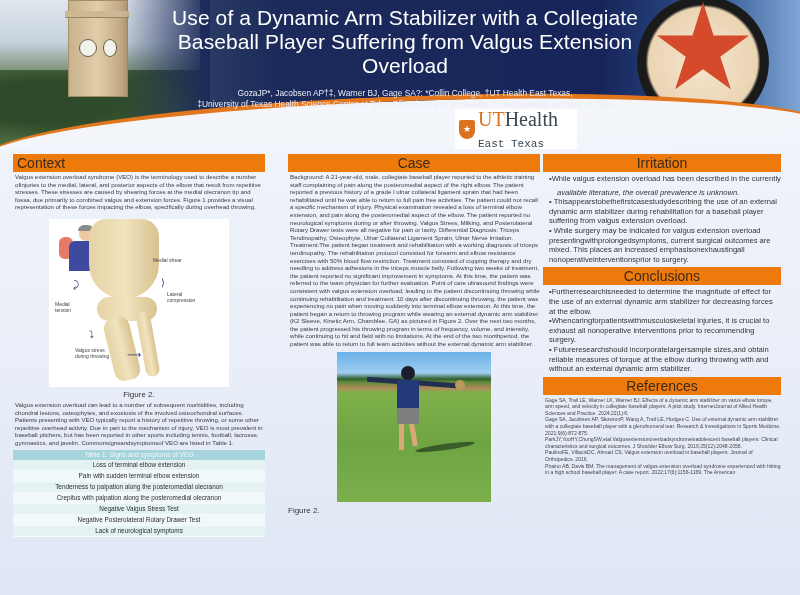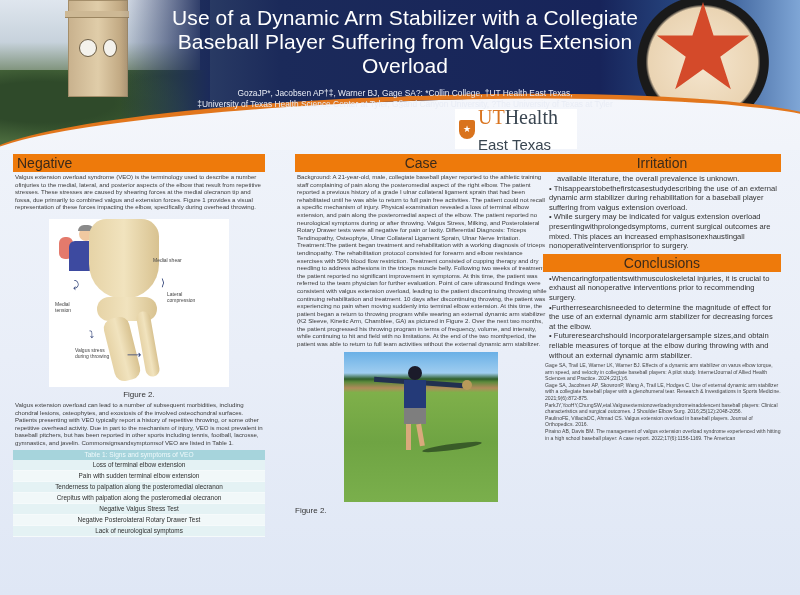--- a/index.html
+++ b/index.html
@@ -72,26 +72,26 @@
     position: absolute; left: 455px; top: 109px; width: 122px; height: 40px;
     background: #ffffff; display: flex; align-items: center; padding-left: 4px; box-sizing: border-box;
   }
   .logo .shield {
     width: 16px; height: 19px; background: #d9731d; border-radius: 2px 2px 8px 8px; margin-right: 3px;
     display: flex; align-items: center; justify-content: center; color: #fff; font-size: 9px;
   }
   .logo .words { display: flex; flex-direction: column; line-height: 1; }
   .logo .ut { font-family: "Liberation Serif", serif; font-size: 20px; color: #3a4651; }
   .logo .ut b { color: #d9731d; font-weight: normal; }
-  .logo .sub { font-family: Liberation Sans, sans-serif; font-size: 15px; color: #3a4651; margin-top: 10px; }
+  .logo .sub { font-family: Liberation Mono, monospace; font-size: 11px; color: #3a4651; margin-top: 10px; }
 
   
   .col { position: absolute; top: 154px; }
   .col-left { left: 13px; width: 252px; }
-  .col-mid { left: 295px; width: 252px; }
+  .col-mid { left: 288px; width: 252px; }
   .col-right { left: 543px; width: 238px; }
   .section-header {
     background: #ee7a0b; color: #3b2a1a; height: 18px; line-height: 18px; font-size: 14px;
   }
   .section-header.left { text-align: left; padding-left: 4px; }
   .section-header.center { text-align: center; }
   .body-text {
     font-size: 6.1px; line-height: 7.6px; color: #3b3b3b; margin: 1px 0 0 2px;
   }
   .fig {
@@ -130,21 +130,21 @@
   .fig2 .person-shorts { position:absolute; left:60px; top:56px; width:22px; height:16px; background:#7e7e7e; }
   .fig2 .person-leg1 { position:absolute; left:62px; top:72px; width:5px; height:26px; background:#d9a97c; }
   .fig2 .person-leg2 { position:absolute; left:74px; top:72px; width:5px; height:22px; background:#d9a97c; transform: rotate(-10deg); }
   .fig2 .shadow { position:absolute; left:78px; top:92px; width:60px; height:6px; background:#2c4a22; border-radius:50%; transform: rotate(-8deg); opacity:.8; }
   .fig2 .glove { position:absolute; left:118px; top:28px; width:10px; height:10px; background:#b89a5a; border-radius:50%; }
   .fig2-caption { text-align: left; font-size: 8px; color: #333; margin-top: 4px; }
 
   .bullets { font-size: 7.6px; line-height: 9.6px; color: #333; margin: 2px 0 0 6px; }
   .bullets .b { margin-bottom: 0; }
   .bullets .b.gap { margin-bottom: 4px; }
-  .indent { padding-left: 8px; }
+  .indent { padding-left: 8px; font-style: italic; }
   .centered { text-align: center; }
   .refs { font-size: 5.1px; line-height: 6.6px; color: #444; margin: 2px 0 0 2px; }
 </style>
 </head>
 <body>
 
 <div class="header">
   <div class="header-bg"></div>
   <div class="tower-scene">
     <div class="trees"></div>
@@ -174,21 +174,21 @@
   <div class="logo">
     <div class="shield">★</div>
     <div class="words">
       <div class="ut"><b>UT</b><span>Health</span></div>
       <div class="sub">East Texas</div>
     </div>
   </div>
 </div>
 
 <div class="col col-left">
-  <div class="section-header left">Negative</div>
+  <div class="section-header left">Context</div>
   <div class="body-text">Valgus extension overload syndrome (VEO) is the terminology used to describe a number ofinjuries to the medial, lateral, and posterior aspects of the elbow that result from repetitive stresses. These stresses are caused by shearing forces at the medial olecranon tip and fossa, due primarily to combined valgus and extension forces. Figure 1 provides a visual representation of these forces impacting the elbow, specifically during overhead throwing.</div>
 
   <div class="fig" style="width:180px;">
     <div class="fig1">
       <div class="player-arm"></div>
       <div class="player-body"></div>
       <div class="player-head"></div>
       <div class="player-cap"></div>
       <div class="bone" style="left:40px; top:0px; width:70px; height:80px; border-radius:20px 20px 40px 40px;"></div>
       <div class="bone" style="left:48px; top:78px; width:60px; height:24px;"></div>
@@ -232,32 +232,34 @@
     <div class="person-leg1"></div>
     <div class="person-leg2"></div>
     <div class="person-head"></div>
   </div>
   <div class="fig2-caption">Figure 2.</div>
 </div>
 
 <div class="col col-right">
   <div class="section-header center">Irritation</div>
   <div class="bullets">
+    <div class="b gap">•While valgus extension overload has been described in the currently</div>
     <div class="b indent">available literature, the overall prevalence is unknown.</div>
     <div class="b">•  Thisappearstobethefirstcasestudydescribing the use of an external dynamic arm stabilizer during rehabilitation for a baseball player suffering from valgus extension overload.</div>
     <div class="b">• While surgery may be indicated for valgus extension overload presentingwithprolongedsymptoms, current surgical outcomes are mixed. This places an increased emphasisonexhaustingall nonoperativeinterventionsprior to surgery.</div>
   </div>
 
   <div class="section-header center" style="margin-top:3px;">Conclusions</div>
   <div class="bullets">
+    <div class="b">•Furtherresearchisneeded to determine the magnitude of effect for the use of an external dynamic arm stabilizer for decreasing forces at the elbow.</div>
     <div class="b">•Whencaringforpatientswithmusculoskeletal injuries, it is crucial to exhaust all nonoperative interventions prior to recommending surgery.</div>
-    <div class="b">•Furtherresearchisneeded to determine the magnitude of effect for the use of an external dynamic arm stabilizer for decreasing forces at the elbow.</div>
     <div class="b">• Futureresearchshould incorporatelargersample sizes,and obtain reliable measures of torque at the elbow during throwing with and without an external dynamic arm stabilizer.</div>
   </div>
 
+  <div class="section-header center" style="margin-top:3px;">References</div>
   <div class="refs">
     <div>Gage SA, Trail LE, Warner LK, Warner BJ. Effects of a dynamic arm stabilizer on varus elbow torque, arm speed, and velocity in collegiate baseball players: A pilot study. InternetJournal of Allied Health Sciences and Practice. 2024;22(1):6.</div>
     <div>Gage SA, Jacobsen AP, SkowronP, Wang A, Trail LE, Hodges C. Use of external dynamic arm stabilizer with a collegiate baseball player with a glenohumeral tear. Research &amp; Investigations in Sports Medicine. 2021;9(6):872-875.</div>
     <div>ParkJY,YooHY,ChungSW,etal.Valgusextensionoverloadsyndromeinadolescent baseball players: Clinical characteristics and surgical outcomes. J Shoulder Elbow Surg. 2016;25(12):2048-2056.</div>
     <div>PaulinoFE, VillacisDC, Ahmad CS. Valgus extension overload in baseball players. Journal of Orthopedics. 2016.</div>
     <div>Piraino AB, Davis BM. The management of valgus extension overload syndrome experienced with hitting in a high school baseball player: A case report. 2022;17(6):1156-1169.     The American</div>
   </div>
 </div>
 
 </body></html>

